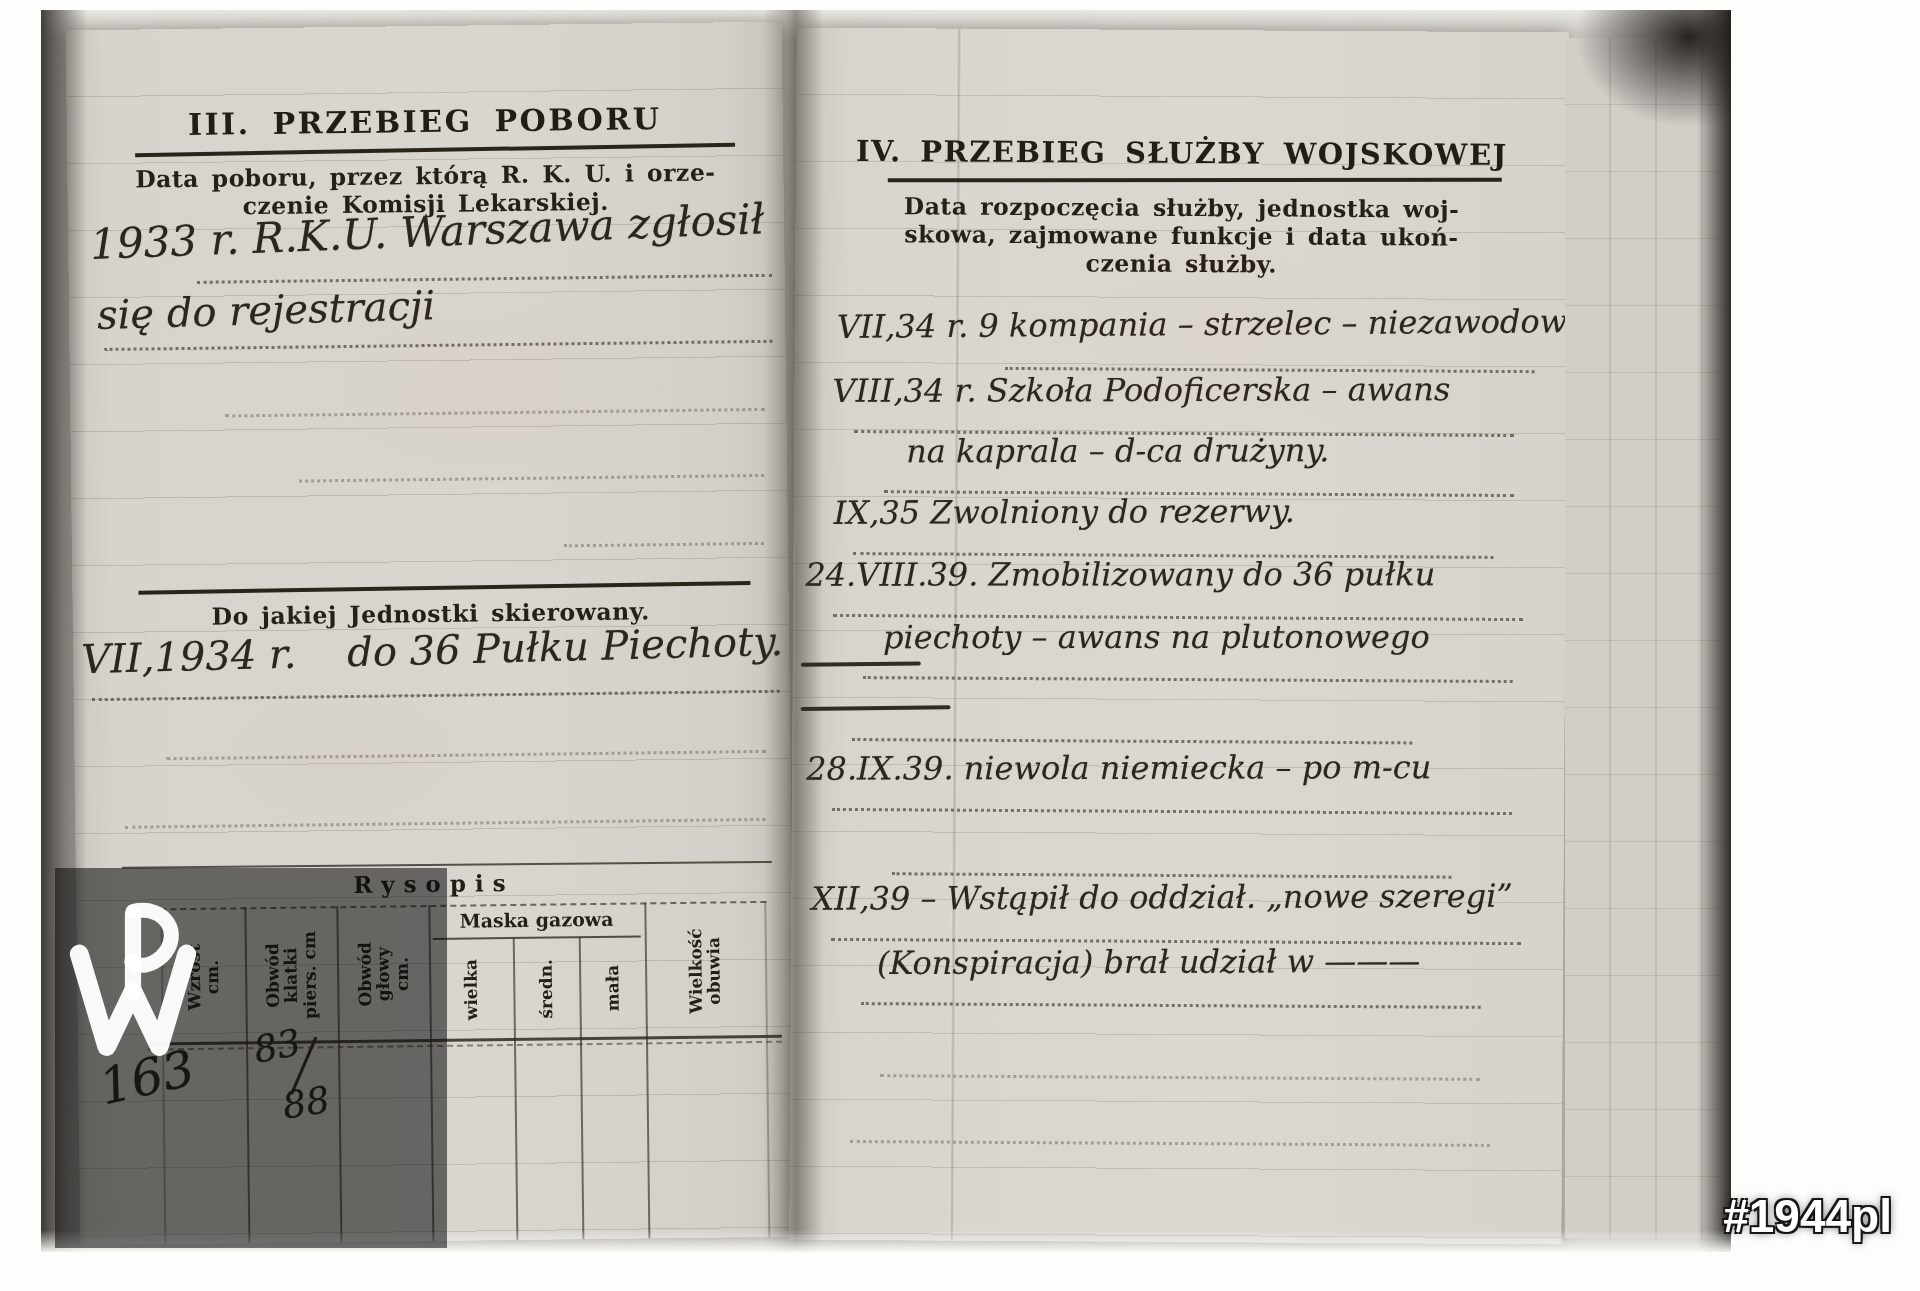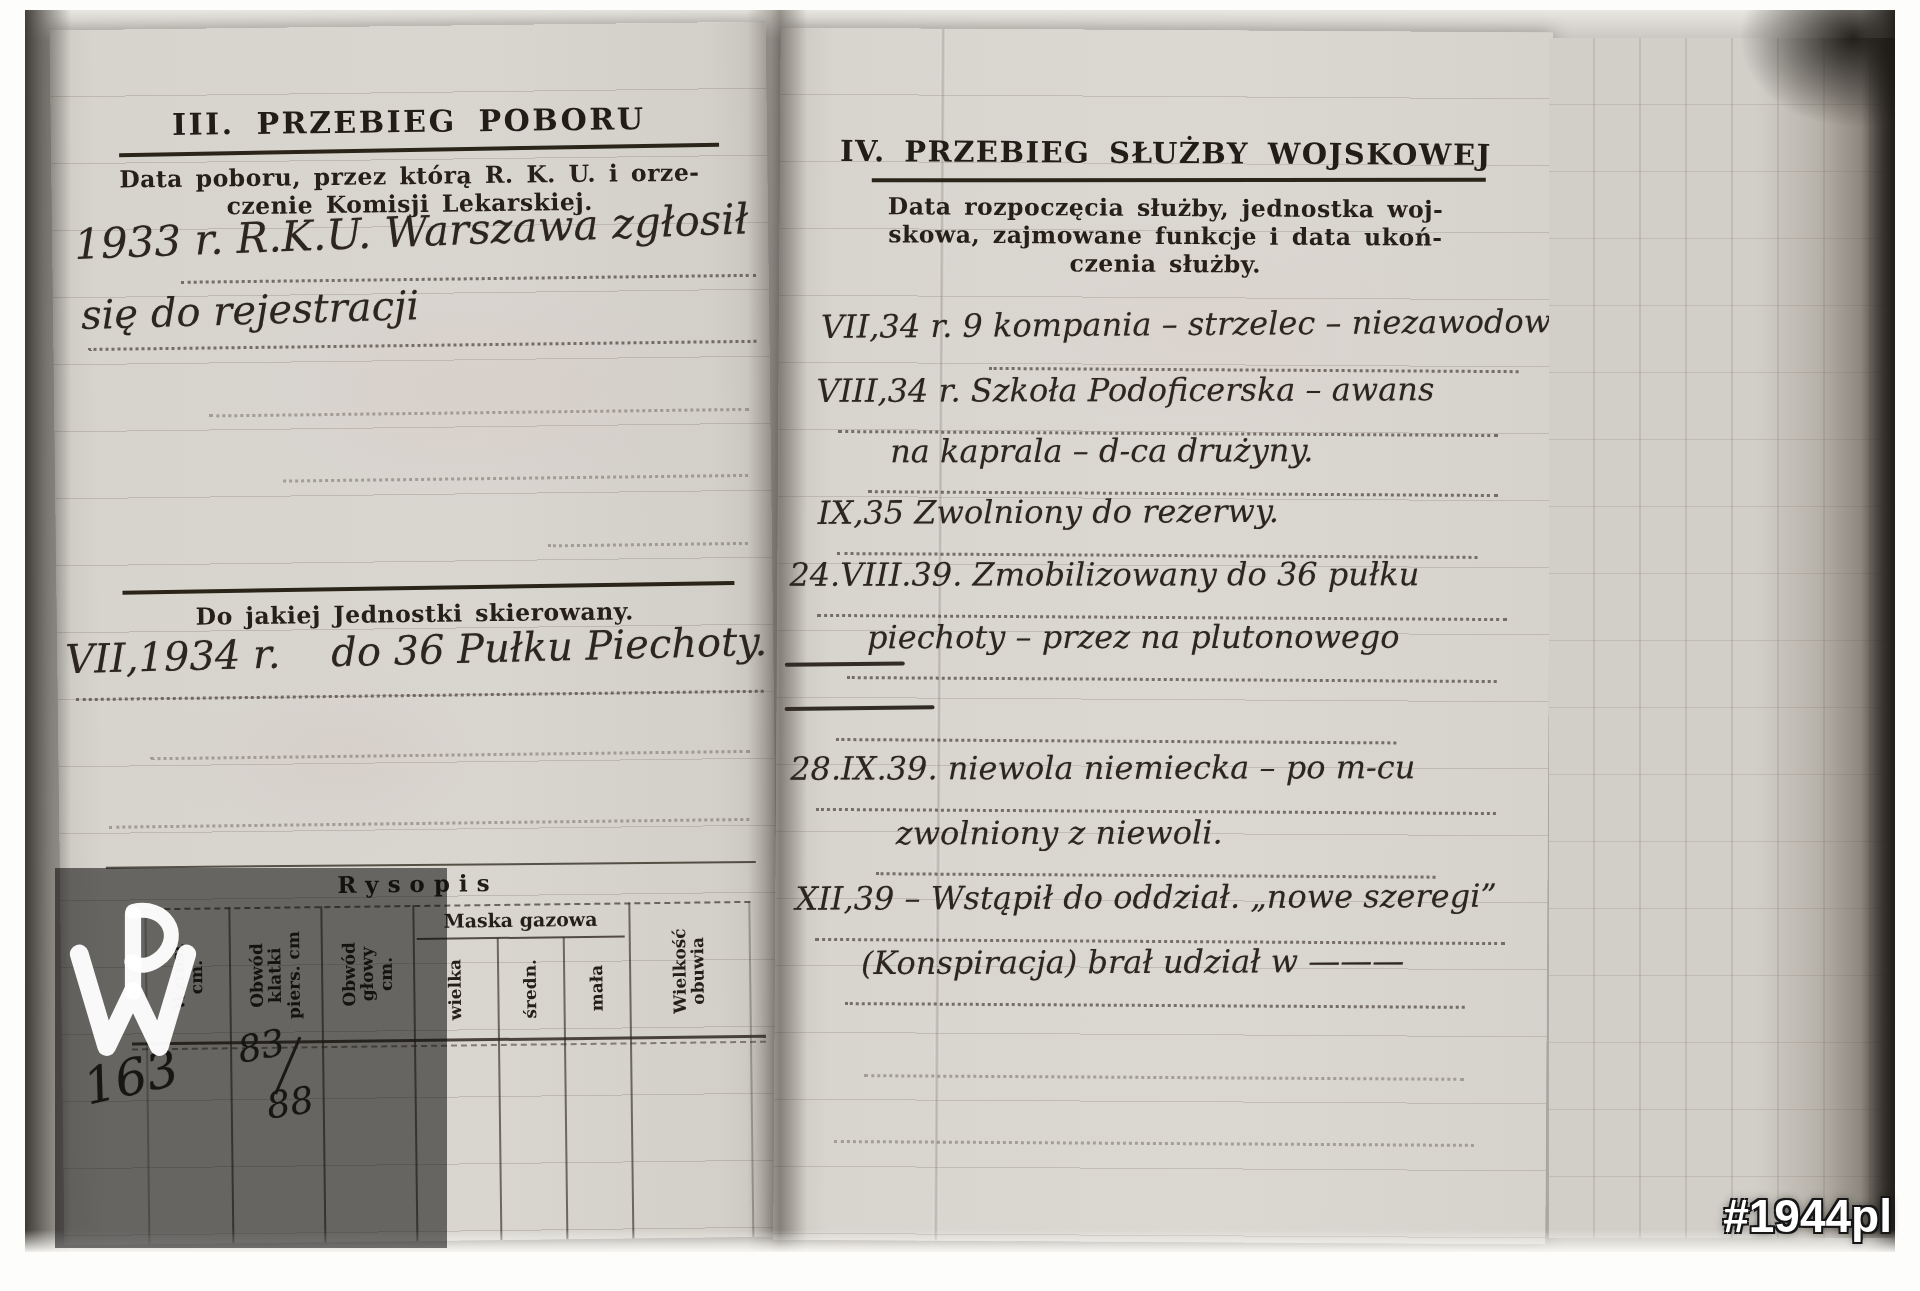--- a/index.html
+++ b/index.html
@@ -1,19 +1,19 @@
 <!DOCTYPE html>
 <html><head>
 <meta charset="utf-8">
 <style>
   html,body{margin:0;padding:0;background:#ffffff;}
   .canvas{position:relative;width:1920px;height:1291px;background:#fdfdfc;overflow:hidden;
           font-family:"DejaVu Serif",serif;}
   
-  .photo{position:absolute;left:25px;top:10px;width:1870px;height:1242px;
+  .photo{position:absolute;left:41px;top:10px;width:1690px;height:1242px;
          background:linear-gradient(180deg,#e9e7e1 0,#c9c6c0 30px,#c2bfb9 100%);overflow:hidden;}
   .page{position:absolute;box-shadow:0 0 18px rgba(40,35,28,.35);}
   .page-left{left:32px;top:16px;width:716px;height:1215px;transform:rotate(-0.7deg);
     background:
       radial-gradient(ellipse 300px 180px at 58% 30%, rgba(214,170,170,.14), rgba(0,0,0,0) 70%),
       radial-gradient(ellipse 260px 150px at 40% 60%, rgba(205,165,160,.10), rgba(0,0,0,0) 70%),
       repeating-linear-gradient(to bottom, rgba(0,0,0,0) 0 66px, rgba(125,112,94,.28) 66px 67px),
       linear-gradient(90deg,#ccc9c2 0,#d7d4ce 6%,#d9d6d0 60%,#d3d0c9 92%,#c6c3bc 100%);}
   .page-right{left:752px;top:20px;width:772px;height:1212px;transform:rotate(0.35deg);
     background:
@@ -176,32 +176,31 @@
 
       <div class="hw" style="left:112px;top:404px;transform:rotate(-0.5deg);">na kaprala – d-ca drużyny.</div>
       <div class="dot" style="left:90px;top:462px;width:630px;"></div>
 
       <div class="hw" style="left:40px;top:466px;transform:rotate(-0.6deg);">IX,35 Zwolniony do rezerwy.</div>
       <div class="dot" style="left:60px;top:524px;width:640px;"></div>
 
       <div class="hw" style="left:12px;top:528px;transform:rotate(-0.4deg);">24.VIII.39. Zmobilizowany do 36 pułku</div>
       <div class="dot" style="left:40px;top:586px;width:690px;"></div>
 
-      <div class="hw" style="left:90px;top:590px;transform:rotate(-0.4deg);">piechoty – przez na plutonowego</div>
+      <div class="hw" style="left:90px;top:590px;transform:rotate(-0.4deg);">piechoty – awans na plutonowego</div>
       <div class="dot" style="left:70px;top:648px;width:650px;"></div>
 
       <div class="dot" style="left:60px;top:710px;width:560px;"></div>
 
       <div class="mdash" style="left:8px;top:634px;width:120px;transform:rotate(-1deg);"></div>
       <div class="mdash" style="left:8px;top:678px;width:150px;transform:rotate(-1deg);"></div>
 
       <div class="hw" style="left:14px;top:722px;transform:rotate(-0.5deg);">28.IX.39. niewola niemiecka – po m-cu</div>
       <div class="dot" style="left:40px;top:780px;width:680px;"></div>
 
-      <div class="hw" style="left:120px;top:786px;transform:rotate(-0.5deg);">zwolniony z niewoli.</div>
       <div class="dot" style="left:100px;top:844px;width:560px;"></div>
 
       <div class="hw" style="left:20px;top:852px;transform:rotate(-0.6deg);">XII,39 – Wstąpił do oddział. „nowe szeregi”</div>
       <div class="dot" style="left:40px;top:910px;width:690px;"></div>
 
       <div class="hw" style="left:86px;top:916px;transform:rotate(-0.6deg);">(Konspiracja) brał udział w ———</div>
       <div class="dot" style="left:70px;top:974px;width:620px;"></div>
 
       <div class="dot faint" style="left:90px;top:1046px;width:600px;"></div>
       <div class="dot faint" style="left:60px;top:1112px;width:640px;"></div>

